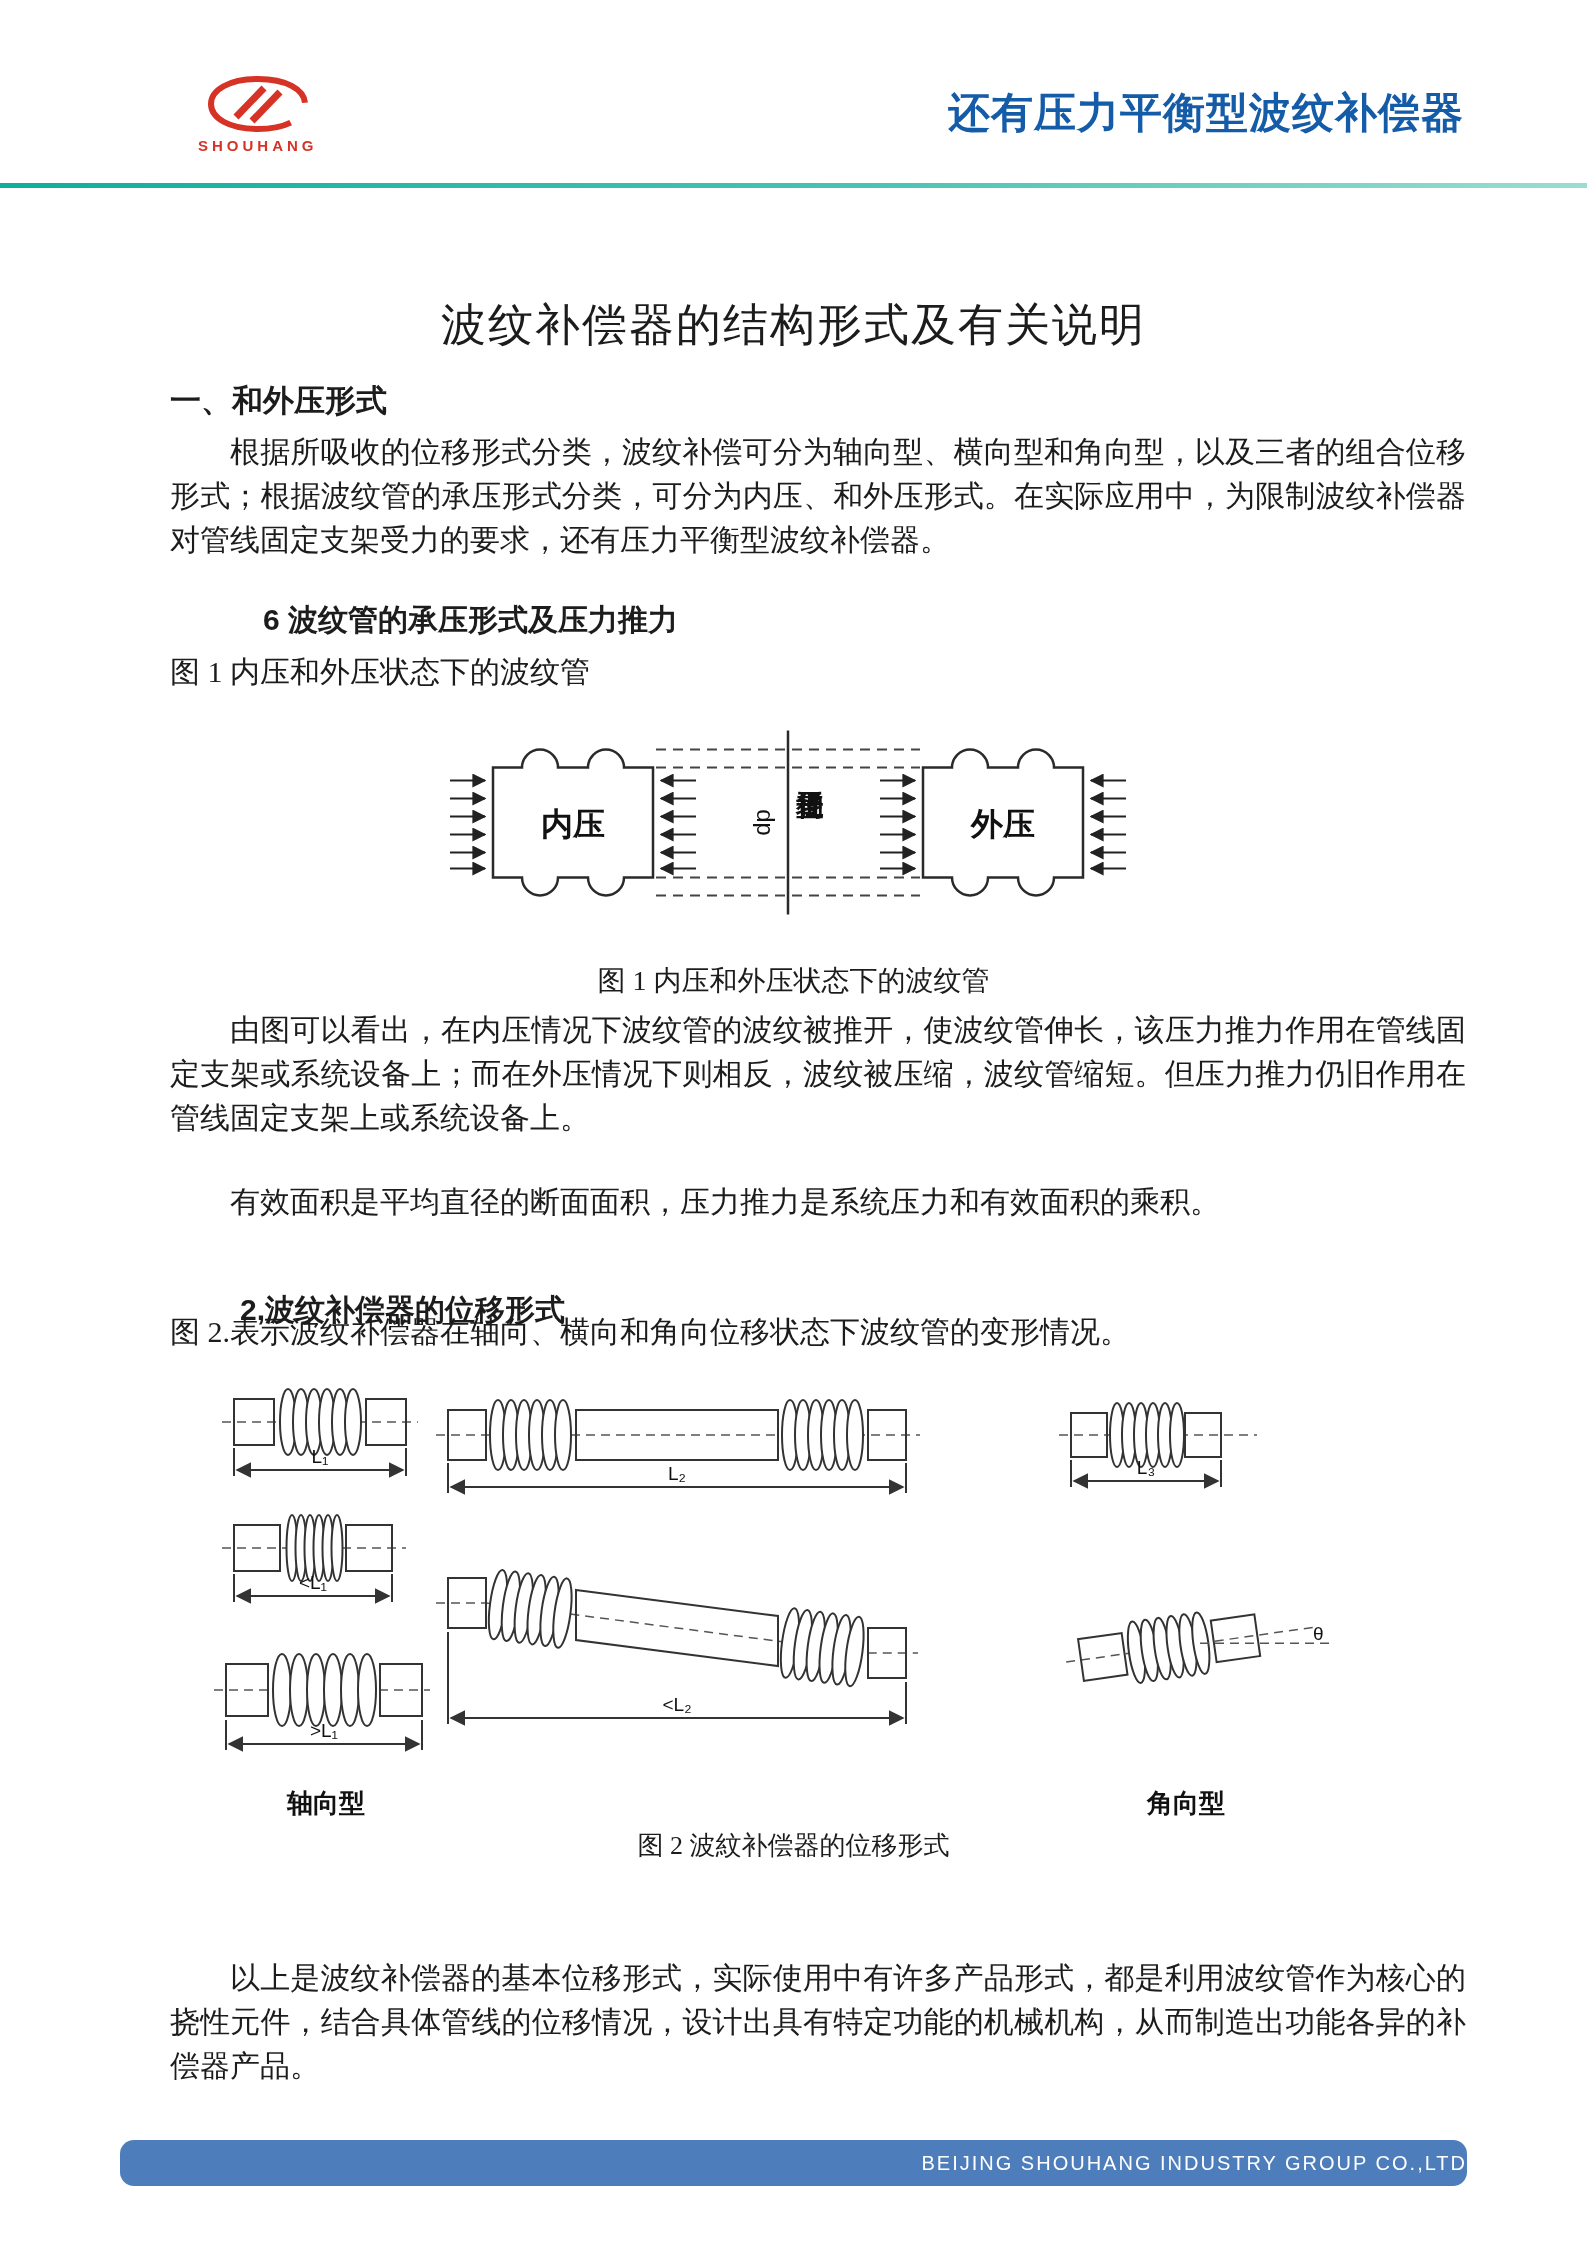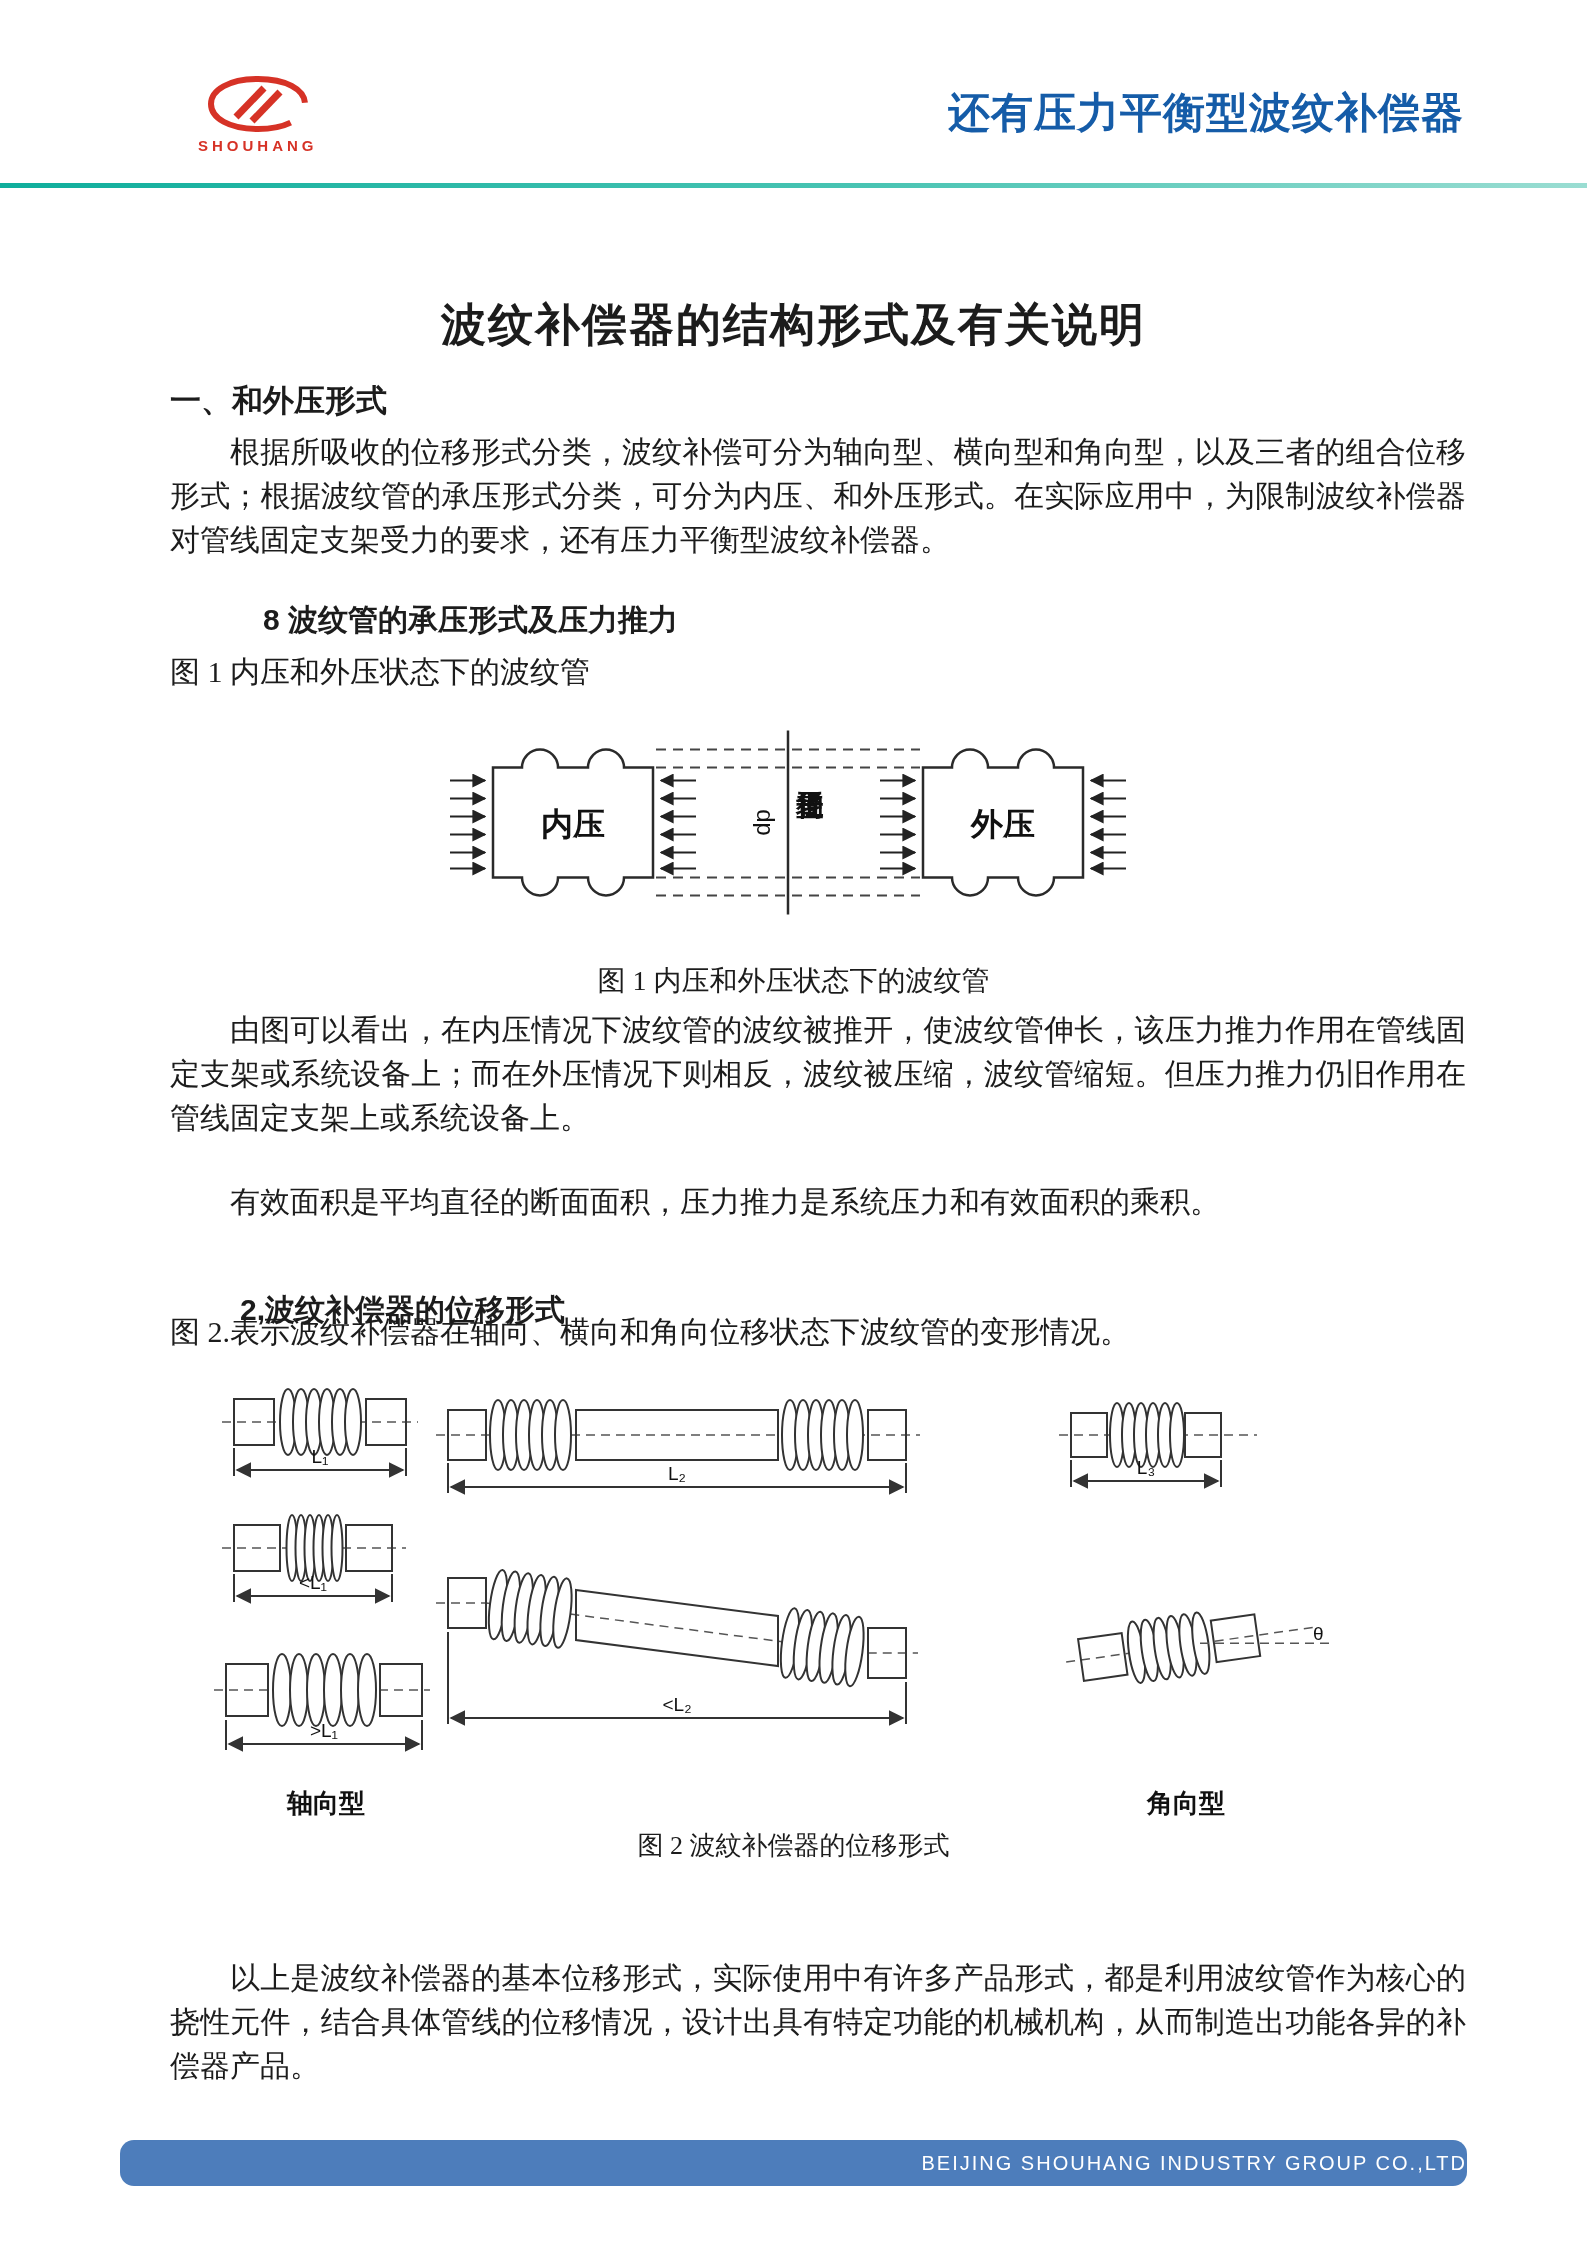--- a/index.html
+++ b/index.html
@@ -17,21 +17,21 @@
   .logo { display: flex; flex-direction: column; align-items: center; }
   .logo-text { color: #d63226; font-family: "Liberation Sans", "DejaVu Sans", sans-serif;
                font-weight: bold; font-size: 15px; letter-spacing: 4px; margin-top: 2px; }
   .company { font-family: "Liberation Sans", "DejaVu Sans", sans-serif; font-weight: bold;
              font-size: 42px; color: #155ca8; letter-spacing: 1px; }
 
   .rule { top: 183px; left: 0; width: 1587px; height: 5px;
           background: linear-gradient(90deg, #0fae9c, #49c4b3 55%, #9addd2); }
 
   .doc-title { top: 295px; left: 0; width: 1587px; text-align: center;
-               font-size: 45px; font-weight: bold; letter-spacing: 2px; }
+               font-size: 45px; font-weight: normal; letter-spacing: 2px; }
 
   .h-sec { font-family: "Liberation Sans", "DejaVu Sans", sans-serif; font-weight: bold; font-size: 31px; }
   .sec1 { top: 380px; left: 170px; }
 
   .para { left: 170px; width: 1296px; font-size: 30px; line-height: 44px;
           text-align: justify; text-indent: 60px; }
   .p1 { top: 430px; }
   .p2 { top: 1008px; }
   .p3 { top: 1180px; }
   .p4 { top: 1956px; }
@@ -82,21 +82,21 @@
       <div class="logo-text">SHOUHANG</div>
     </div>
     <div class="company">还有压力平衡型波纹补偿器</div>
   </div>
   <div class="abs rule"></div>
 
   <div class="abs doc-title">波纹补偿器的结构形式及有关说明</div>
 
   <div class="abs h-sec sec1">一、和外压形式</div>
   <div class="abs para p1">根据所吸收的位移形式分类，波纹补偿可分为轴向型、横向型和角向型，以及三者的组合位移形式；根据波纹管的承压形式分类，可分为内压、和外压形式。在实际应用中，为限制波纹补偿器对管线固定支架受力的要求，还有压力平衡型波纹补偿器。</div>
-  <div class="abs sub sub1">8 波纹管的承压形式及压力推力</div>
+  <div class="abs sub sub1">6 波纹管的承压形式及压力推力</div>
   <div class="abs figintro fi1">图 1 内压和外压状态下的波纹管</div>
 
   <div class="abs fig1">
     <svg width="790" height="245" viewBox="0 0 790 240">
       <defs>
         <marker id="a1" viewBox="0 0 10 10" refX="9" refY="5" markerWidth="7" markerHeight="7" orient="auto">
           <path d="M0,0 L10,5 L0,10 Z" fill="#222"></path>
         </marker>
       </defs>
 

